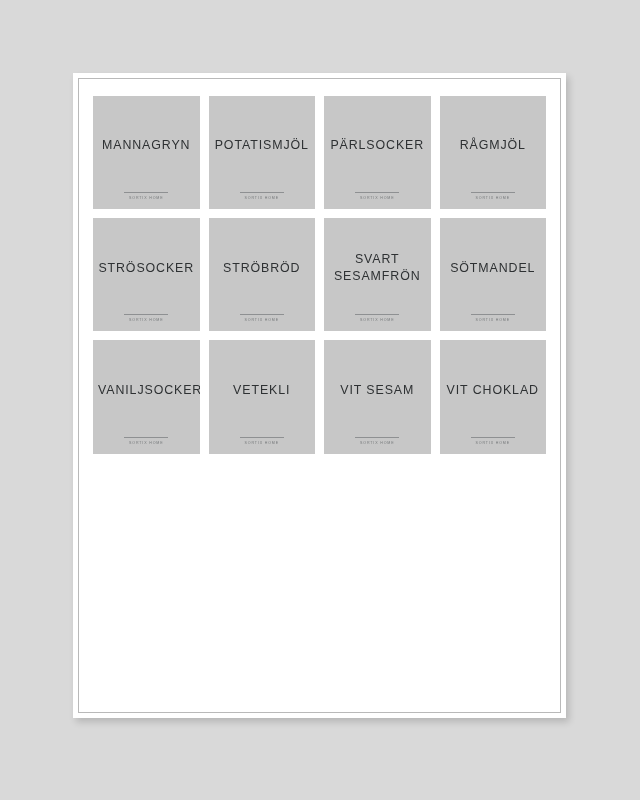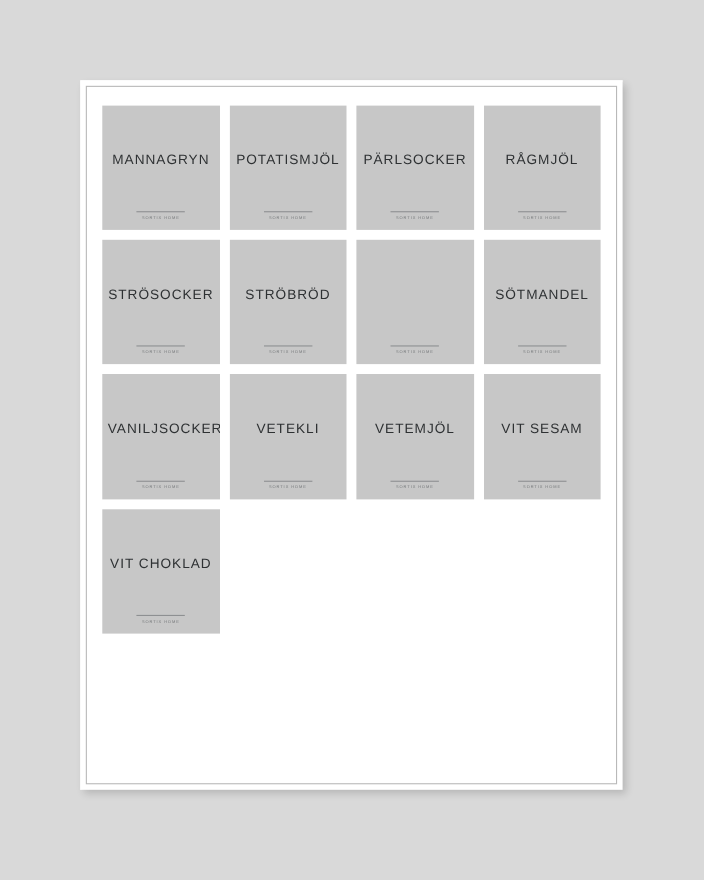--- a/index.html
+++ b/index.html
@@ -151,20 +151,21 @@
           </div>
         </div>
         <div class="label-card">
           <div class="card-title">STRÖBRÖD</div>
           <div class="card-footer">
             <div class="card-rule"></div>
             <div class="card-brand">SORTIX HOME</div>
           </div>
         </div>
         <div class="label-card">
+          <div class="card-title">SVART SESAMFRÖN</div>
           <div class="card-footer">
             <div class="card-rule"></div>
             <div class="card-brand">SORTIX HOME</div>
           </div>
         </div>
         <div class="label-card">
           <div class="card-title">SÖTMANDEL</div>
           <div class="card-footer">
             <div class="card-rule"></div>
             <div class="card-brand">SORTIX HOME</div>
@@ -172,27 +173,20 @@
         </div>
         <div class="label-card">
           <div class="card-title">VANILJSOCKER</div>
           <div class="card-footer">
             <div class="card-rule"></div>
             <div class="card-brand">SORTIX HOME</div>
           </div>
         </div>
         <div class="label-card">
           <div class="card-title">VETEKLI</div>
-          <div class="card-footer">
-            <div class="card-rule"></div>
-            <div class="card-brand">SORTIX HOME</div>
-          </div>
-        </div>
-        <div class="label-card">
-          <div class="card-title">VETEMJÖL</div>
           <div class="card-footer">
             <div class="card-rule"></div>
             <div class="card-brand">SORTIX HOME</div>
           </div>
         </div>
         <div class="label-card">
           <div class="card-title">VIT SESAM</div>
           <div class="card-footer">
             <div class="card-rule"></div>
             <div class="card-brand">SORTIX HOME</div>

